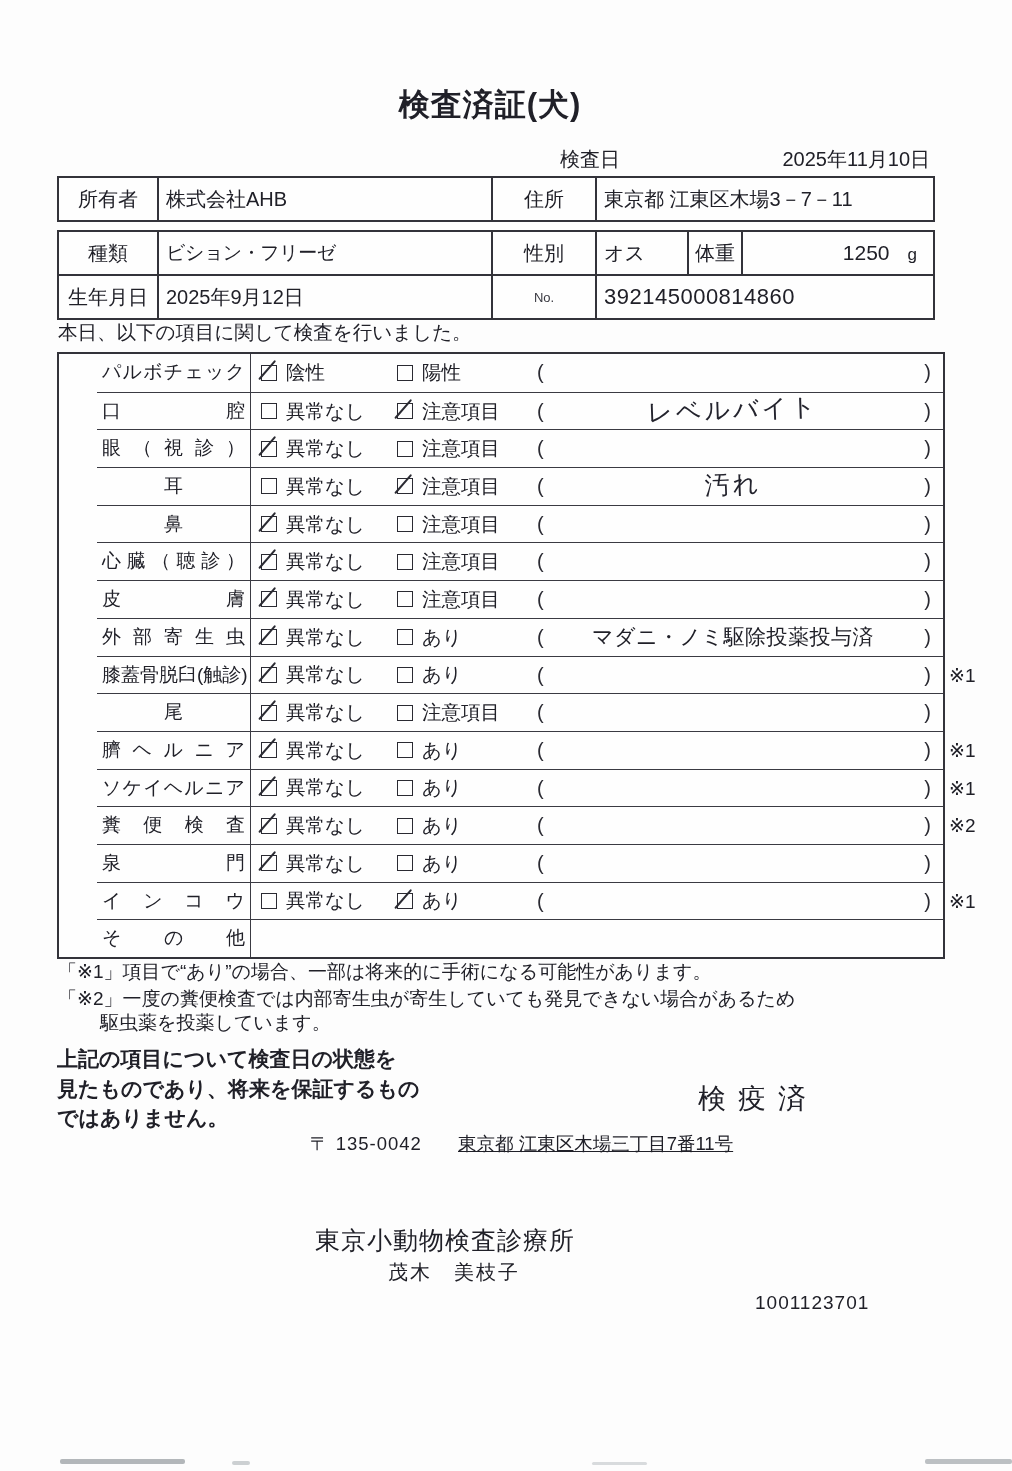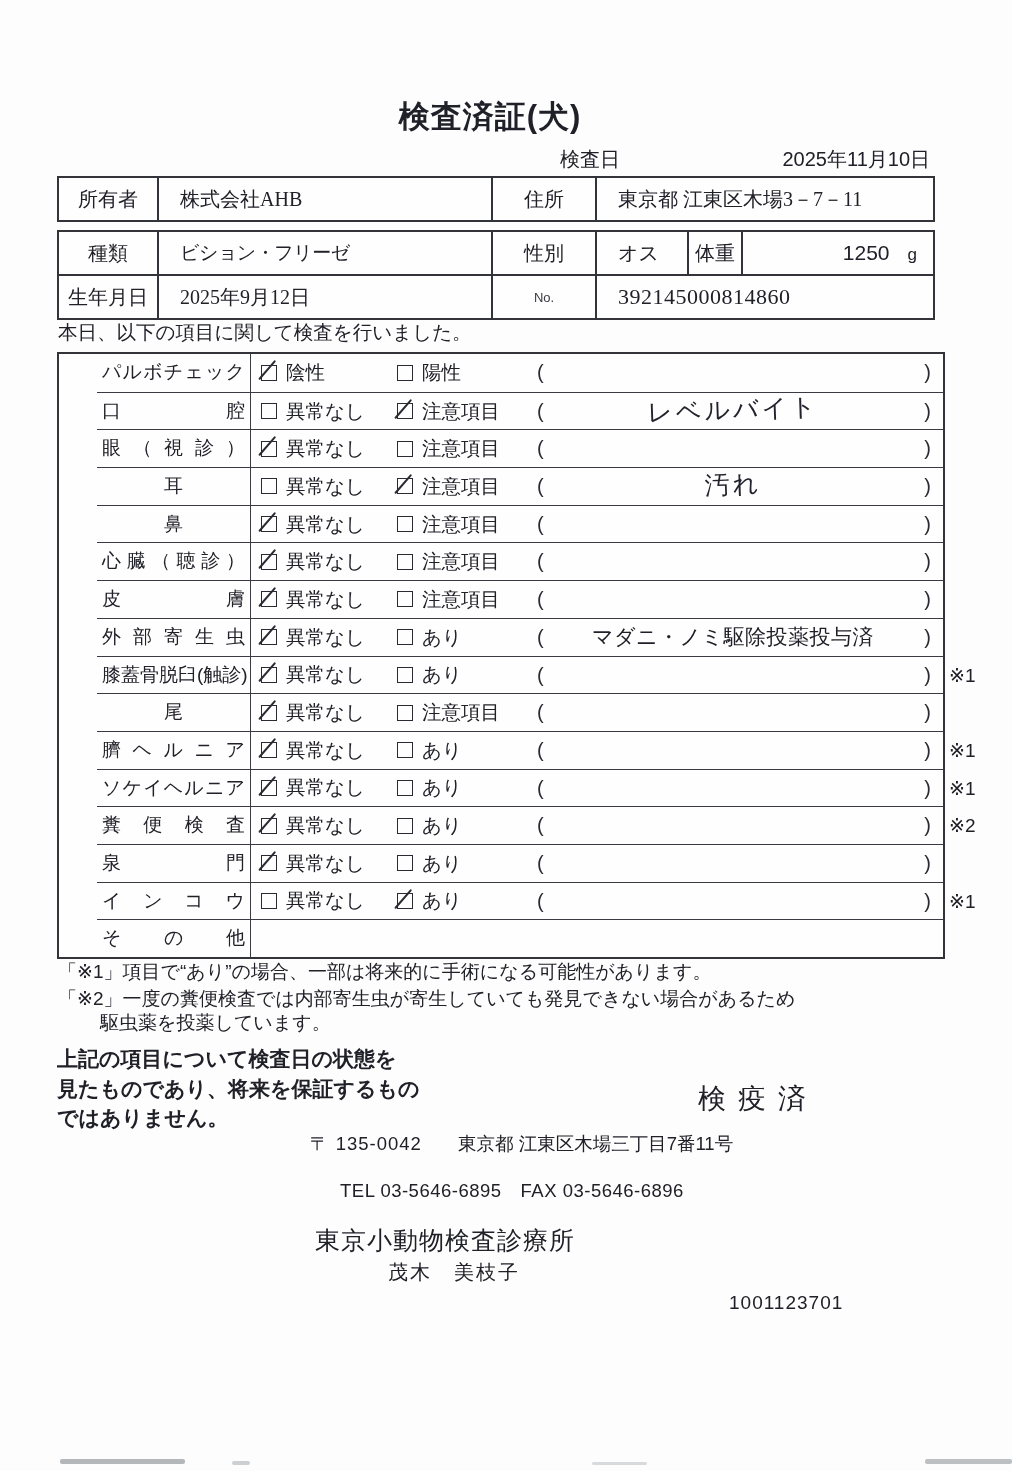--- a/index.html
+++ b/index.html
@@ -5,38 +5,38 @@
   html,body { margin:0; padding:0; background:#ffffff; }
   .sheet {
     position:relative; width:1012px; height:1471px;
     background:#fdfdfd; overflow:hidden;
     font-family:"Liberation Sans","DejaVu Sans",sans-serif;
     color:#202028;
   }
   
   .title {
     position:absolute; top:84px; left:0; width:980px;
-    text-align:center; font-size:31px; font-weight:600; letter-spacing:1px;margin-top:12px;
+    text-align:center; font-size:31px; font-weight:600; letter-spacing:1px;
   }
   .date-label { position:absolute; top:146px; left:560px; font-size:20px; }
   .date-value { position:absolute; top:146px; left:690px; width:240px; text-align:right; font-size:20px; }
 
   
   .tbl {
     position:absolute; left:57px; width:874px;
     border:2px solid #33333a; background:#fefefe;
   }
   .tbl-owner { top:176px; }
   .tbl-pet   { top:230px; }
   .tbl-row { display:flex; height:42px; }
   .tbl-row + .tbl-row { border-top:2px solid #33333a; }
   .cell { display:flex; align-items:center; box-sizing:border-box; font-size:20px; }
   .cell + .cell { border-left:2px solid #33333a; }
   .cell.lab { justify-content:center; }
-  .cell.val { padding-left:21px;font-family:Liberation Serif, serif; }
+  .cell.val { padding-left:7px; }
   .w98 { width:98px; } .w334 { width:334px; } .w86 { width:104px; }
   .w92 { width:92px; } .w70 { width:54px; }
   .grow { flex:1; }
   .cell.weight { justify-content:flex-end;padding-left:36px; }
   .w-num { font-size:21px; }
   .w-unit { font-size:17px; margin:4px 16px 0 18px; }
   .breed-val { font-size:19px; letter-spacing:-0.5px; }
   .no-lab { font-size:13px; color:#3a3a42; }
   .no-val { font-size:22px; letter-spacing:0.5px; }
 
@@ -84,25 +84,25 @@
   .fn3 { top:1010px; left:100px; }
   .disclaimer {
     position:absolute; top:1044px; left:57px;
     font-size:21px; font-weight:700; line-height:29.5px;
   }
   .stamp {
     position:absolute; top:1080px; left:698px;
     font-size:28px; letter-spacing:12px; font-weight:500; white-space:nowrap;
   }
   .postal  { position:absolute; top:1131px; left:310px; font-size:18.5px; letter-spacing:1px; }
-  .caddr   { position:absolute; top:1131px; left:458px; font-size:18.5px; }
+  .caddr   { position:absolute; top:1131px; left:458px; font-size:18.5px;text-decoration:underline; }
   .telfax  { position:absolute; top:1178px; left:340px; font-size:18.5px; letter-spacing:0.5px; }
   .cname   { position:absolute; top:1224px; left:315px; font-size:25px; letter-spacing:1px; }
   .cperson { position:absolute; top:1259px; left:388px; font-size:20px; letter-spacing:2px; }
-  .docnum  { position:absolute; top:1292px; left:729px; font-size:19px; letter-spacing:1px; }
+  .docnum  { position:absolute; top:1292px; left:755px; font-size:19px; letter-spacing:1px; }
 
   
   .artifact { position:absolute; border-radius:2px; }
   .a1 { top:1459px; left:60px;  width:125px; height:5px; background:#b3b7ba; }
   .a2 { top:1461px; left:232px; width:18px;  height:4px; background:#ccd0d2; }
   .a3 { top:1462px; left:592px; width:55px;  height:3px; background:#d8dbdd; }
   .a4 { top:1459px; left:925px; width:87px;  height:5px; background:#bcc0c3; }
 </style>
 </head>
 <body>
@@ -435,21 +435,20 @@
 
   <div class="disclaimer">
     <div>上記の項目について検査日の状態を</div>
     <div>見たものであり、将来を保証するもの</div>
     <div>ではありません。</div>
   </div>
 
   <div class="stamp">検疫済</div>
   <div class="postal">〒 135-0042</div>
   <div class="caddr">東京都 江東区木場三丁目7番11号</div>
-  <div class="telfax">TEL 03-5646-6895　FAX 03-5646-6896</div>
   <div class="cname">東京小動物検査診療所</div>
   <div class="cperson">茂木　美枝子</div>
   <div class="docnum">1001123701</div>
 
   <div class="artifact a1"></div>
   <div class="artifact a2"></div>
   <div class="artifact a3"></div>
   <div class="artifact a4"></div>
 
 </div>

